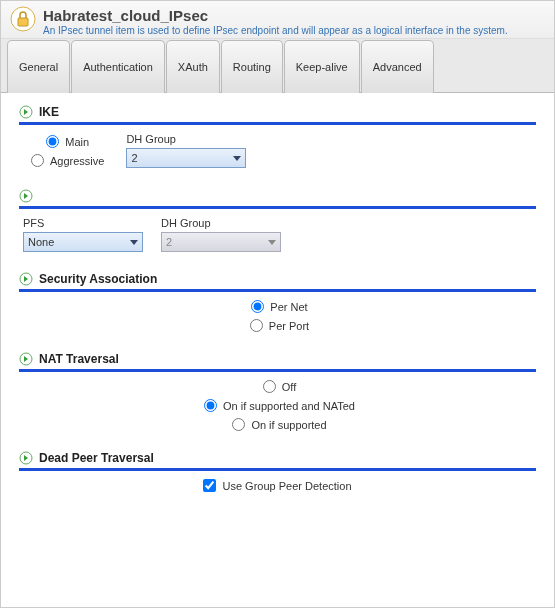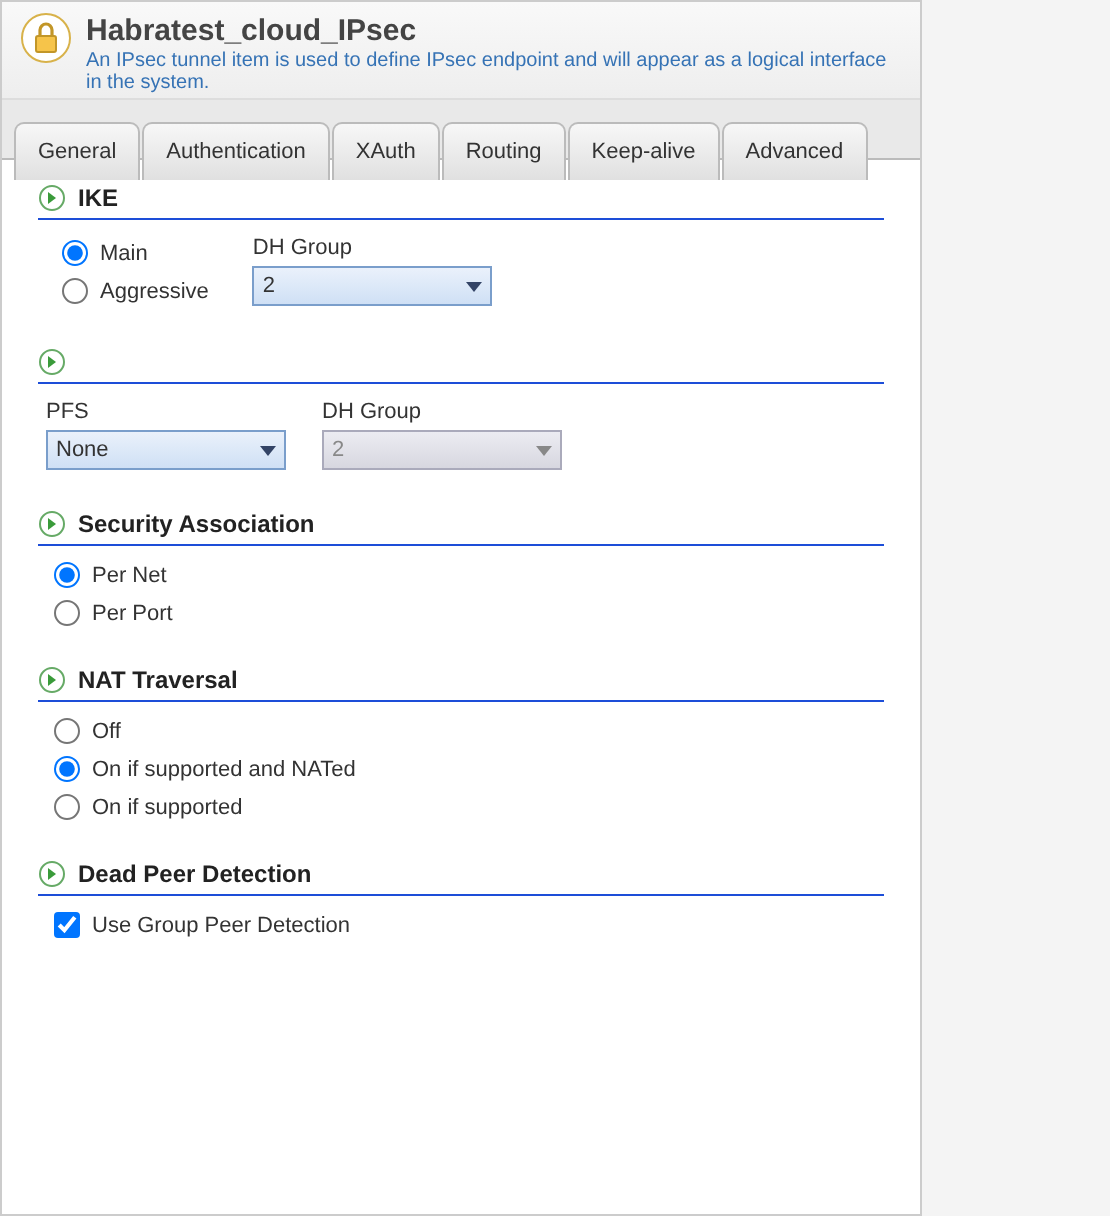--- a/index.html
+++ b/index.html
@@ -4,21 +4,21 @@
 <style>
   * { box-sizing: border-box; }
   body {
     margin: 0;
     font-family: "Lucida Grande", Arial, sans-serif;
     font-size: 11px;
     background: #f4f4f4;
     color: #333;
   }
   .window {
-    width: 461px;
+    width: 555px;
     height: 608px;
     background: #fff;
     border: 1px solid #ccc;
     position: relative;
   }
   .header {
     display: flex;
     align-items: flex-start;
     padding: 4px 8px 2px 8px;
     background: linear-gradient(#f9f9f9, #eee);
@@ -42,45 +42,45 @@
     margin-top: 1px;
   }
   .tabs {
     display: flex;
     padding: 0 6px;
     background: #e9e9e9;
     border-bottom: 1px solid #bbb;
     gap: 1px;
   }
   .tab {
-    padding: 8px 11px;
+    padding: 20px 11px;
     font-size: 11px;
     color: #333;
     border: 1px solid #bbb;
     border-bottom: none;
     border-radius: 5px 5px 0 0;
     background: linear-gradient(#f7f7f7 0%, #e0e0e0 100%);
     position: relative;
-    top: 11px;
+    top: 1px;
     cursor: pointer;
   }
   .tab.active {
     background: #fff;
     border-bottom: 1px solid #fff;
     color: #000;
   }
   .content {
     padding: 12px 18px;
   }
   .section { margin-bottom: 18px; }
   .section-head {
     display: flex;
     align-items: center;
     gap: 6px;
-    border-bottom: 1px solid #1d4ed8;
+    border-bottom: 3px solid #1d4ed8;
     padding-bottom: 3px;
     margin-bottom: 6px;
   }
   .section-icon {
     width: 14px; height: 14px;
   }
   .section-title {
     font-weight: bold;
     font-size: 12px;
     color: #222;
@@ -97,20 +97,21 @@
     gap: 6px;
     padding: 2px 4px 2px 8px;
     font-size: 11px;
   }
   .radios label, .check label {
     display: flex;
     align-items: center;
     gap: 6px;
     color: #333;
     cursor: pointer;
+    justify-content: center;
   }
   .field-col {
     display: flex;
     flex-direction: column;
     gap: 3px;
   }
   .field-label {
     font-size: 11px;
     color: #333;
   }
@@ -284,21 +285,21 @@
     </div>
 
     <div class="section">
       <div class="section-head">
         <span class="section-icon">
           <svg viewBox="0 0 14 14">
               <circle cx="7" cy="7" r="6" fill="#fff" stroke="#6a6"></circle>
               <path d="M5 4 L9 7 L5 10 Z" fill="#3a9b3a"></path>
             </svg>
         </span>
-        <span class="section-title">Dead Peer Detection</span>
+        <span class="section-title">Dead Peer Traversal</span>
       </div>
       <div class="check">
         <label>
           <input type="checkbox" checked="" style="">
           <span>Use Group Peer Detection</span>
         </label>
       </div>
     </div>
 
   </div>

